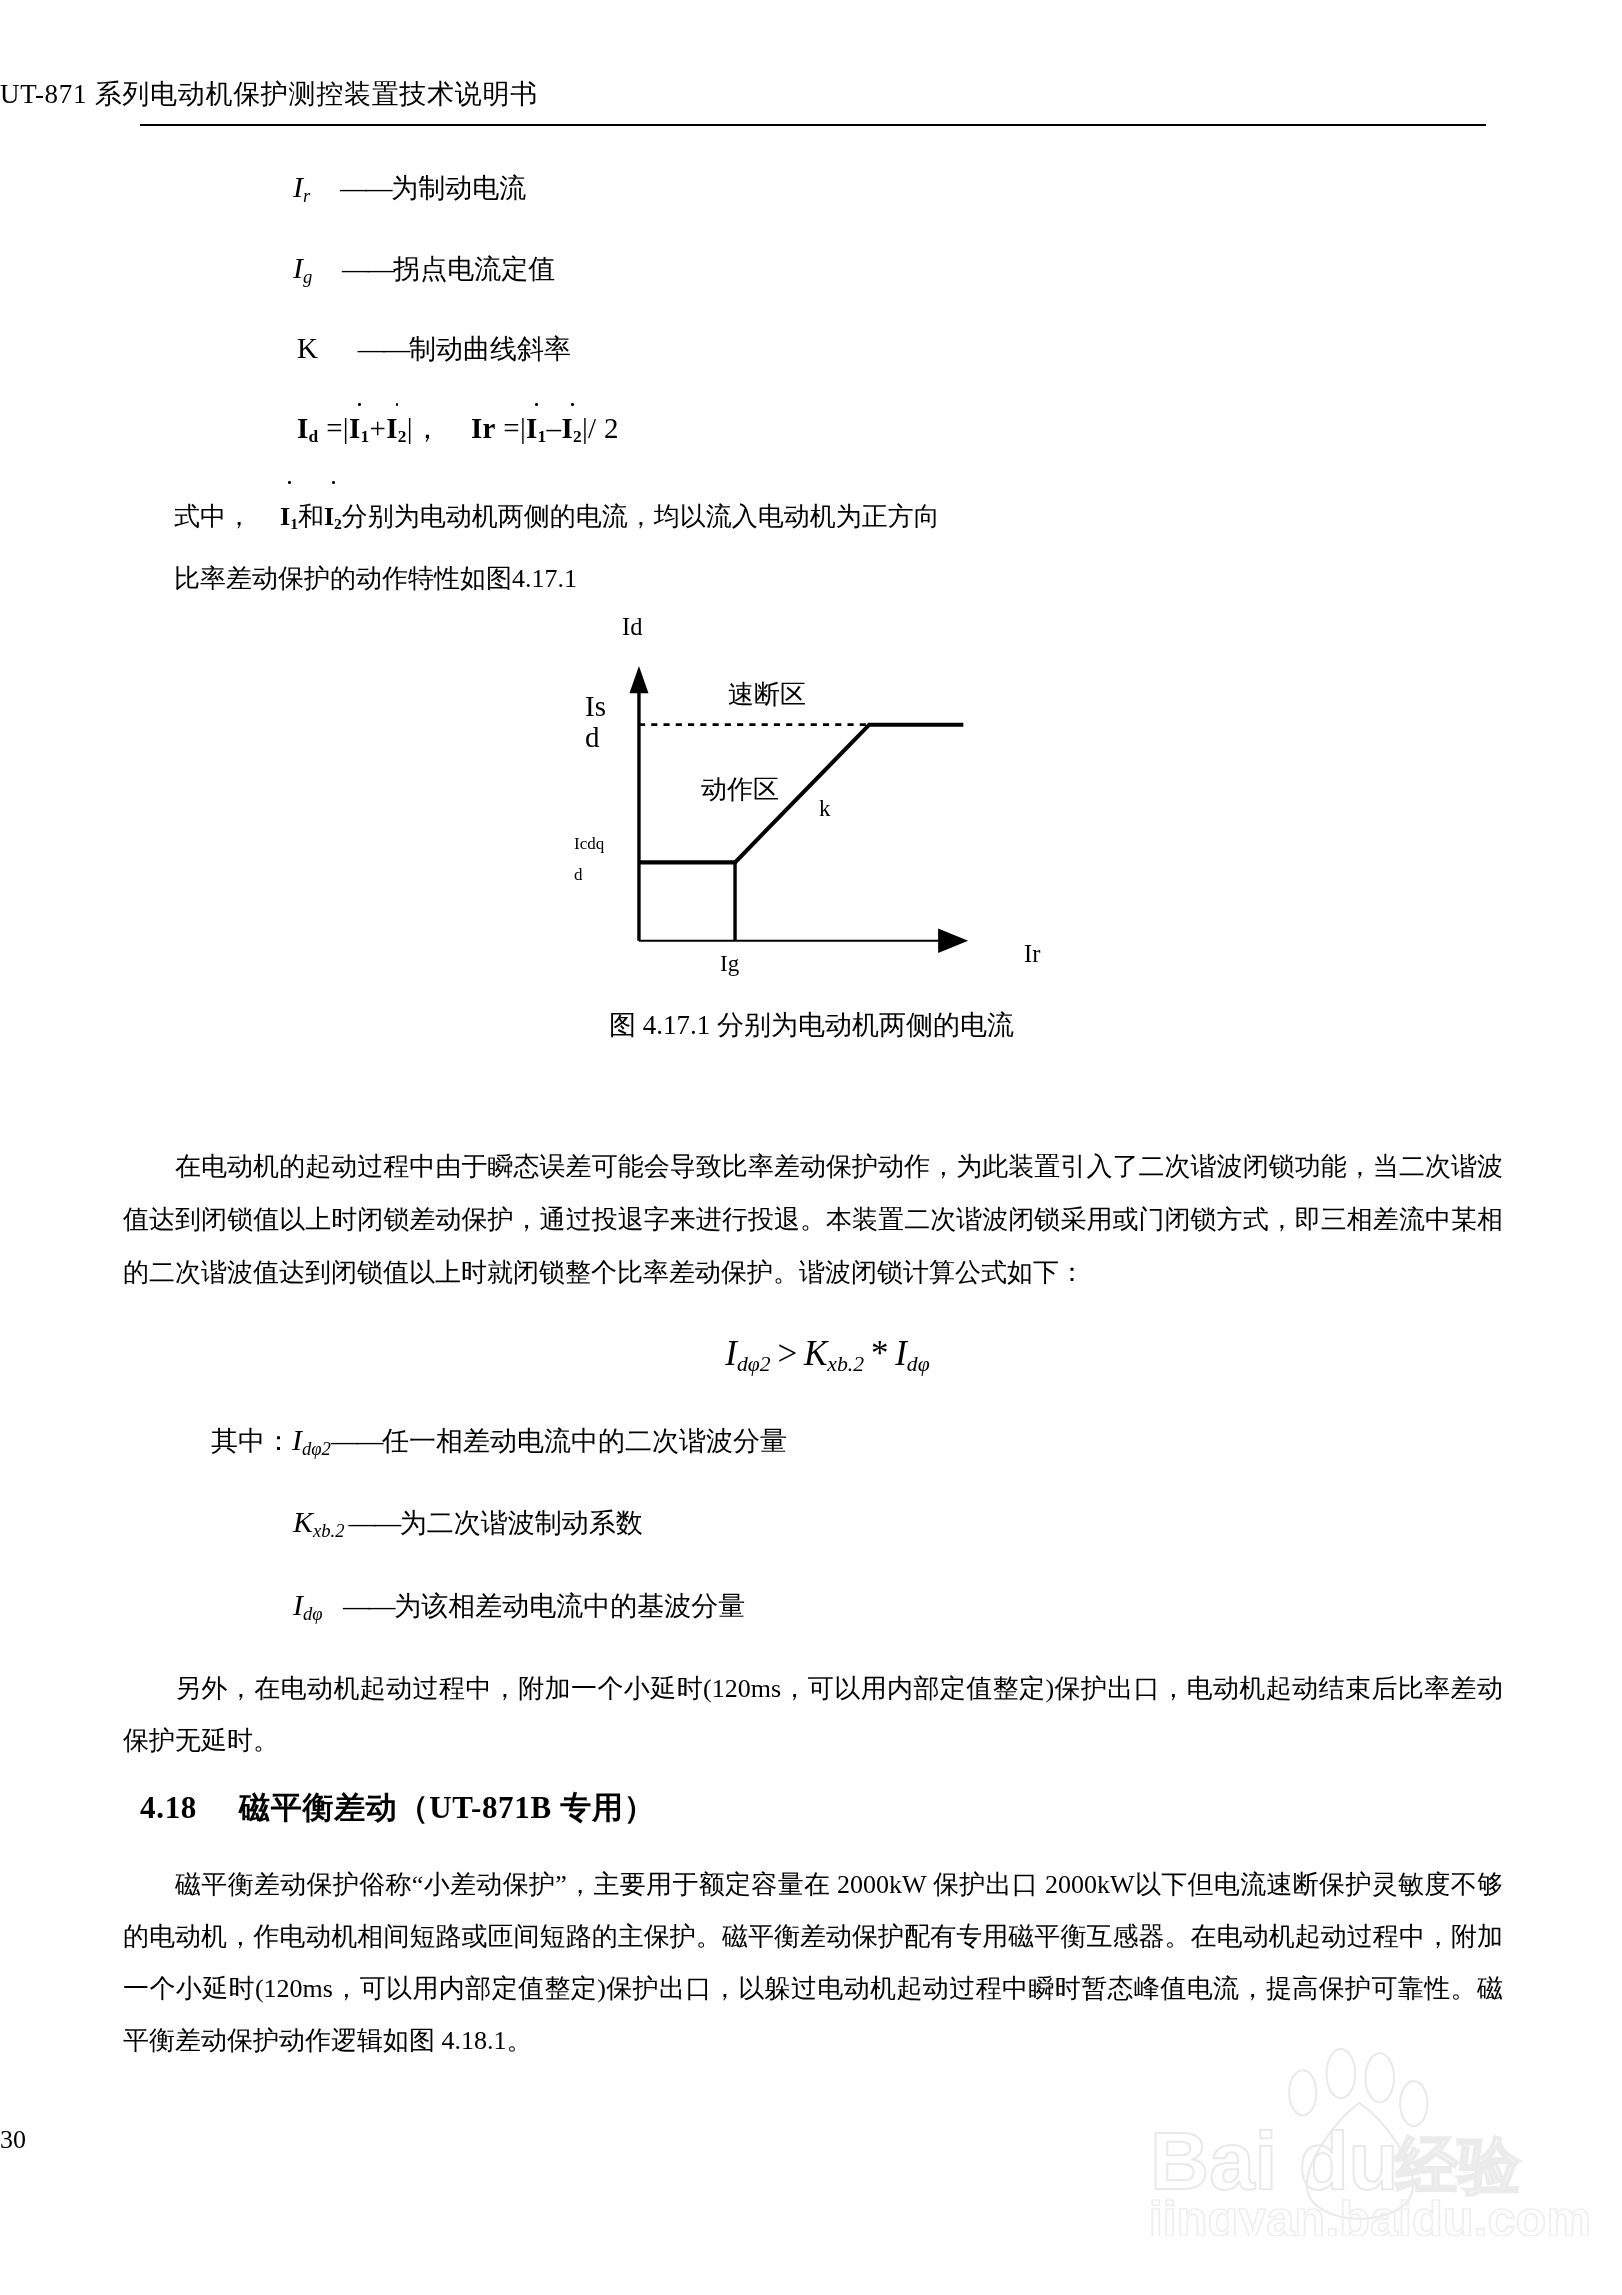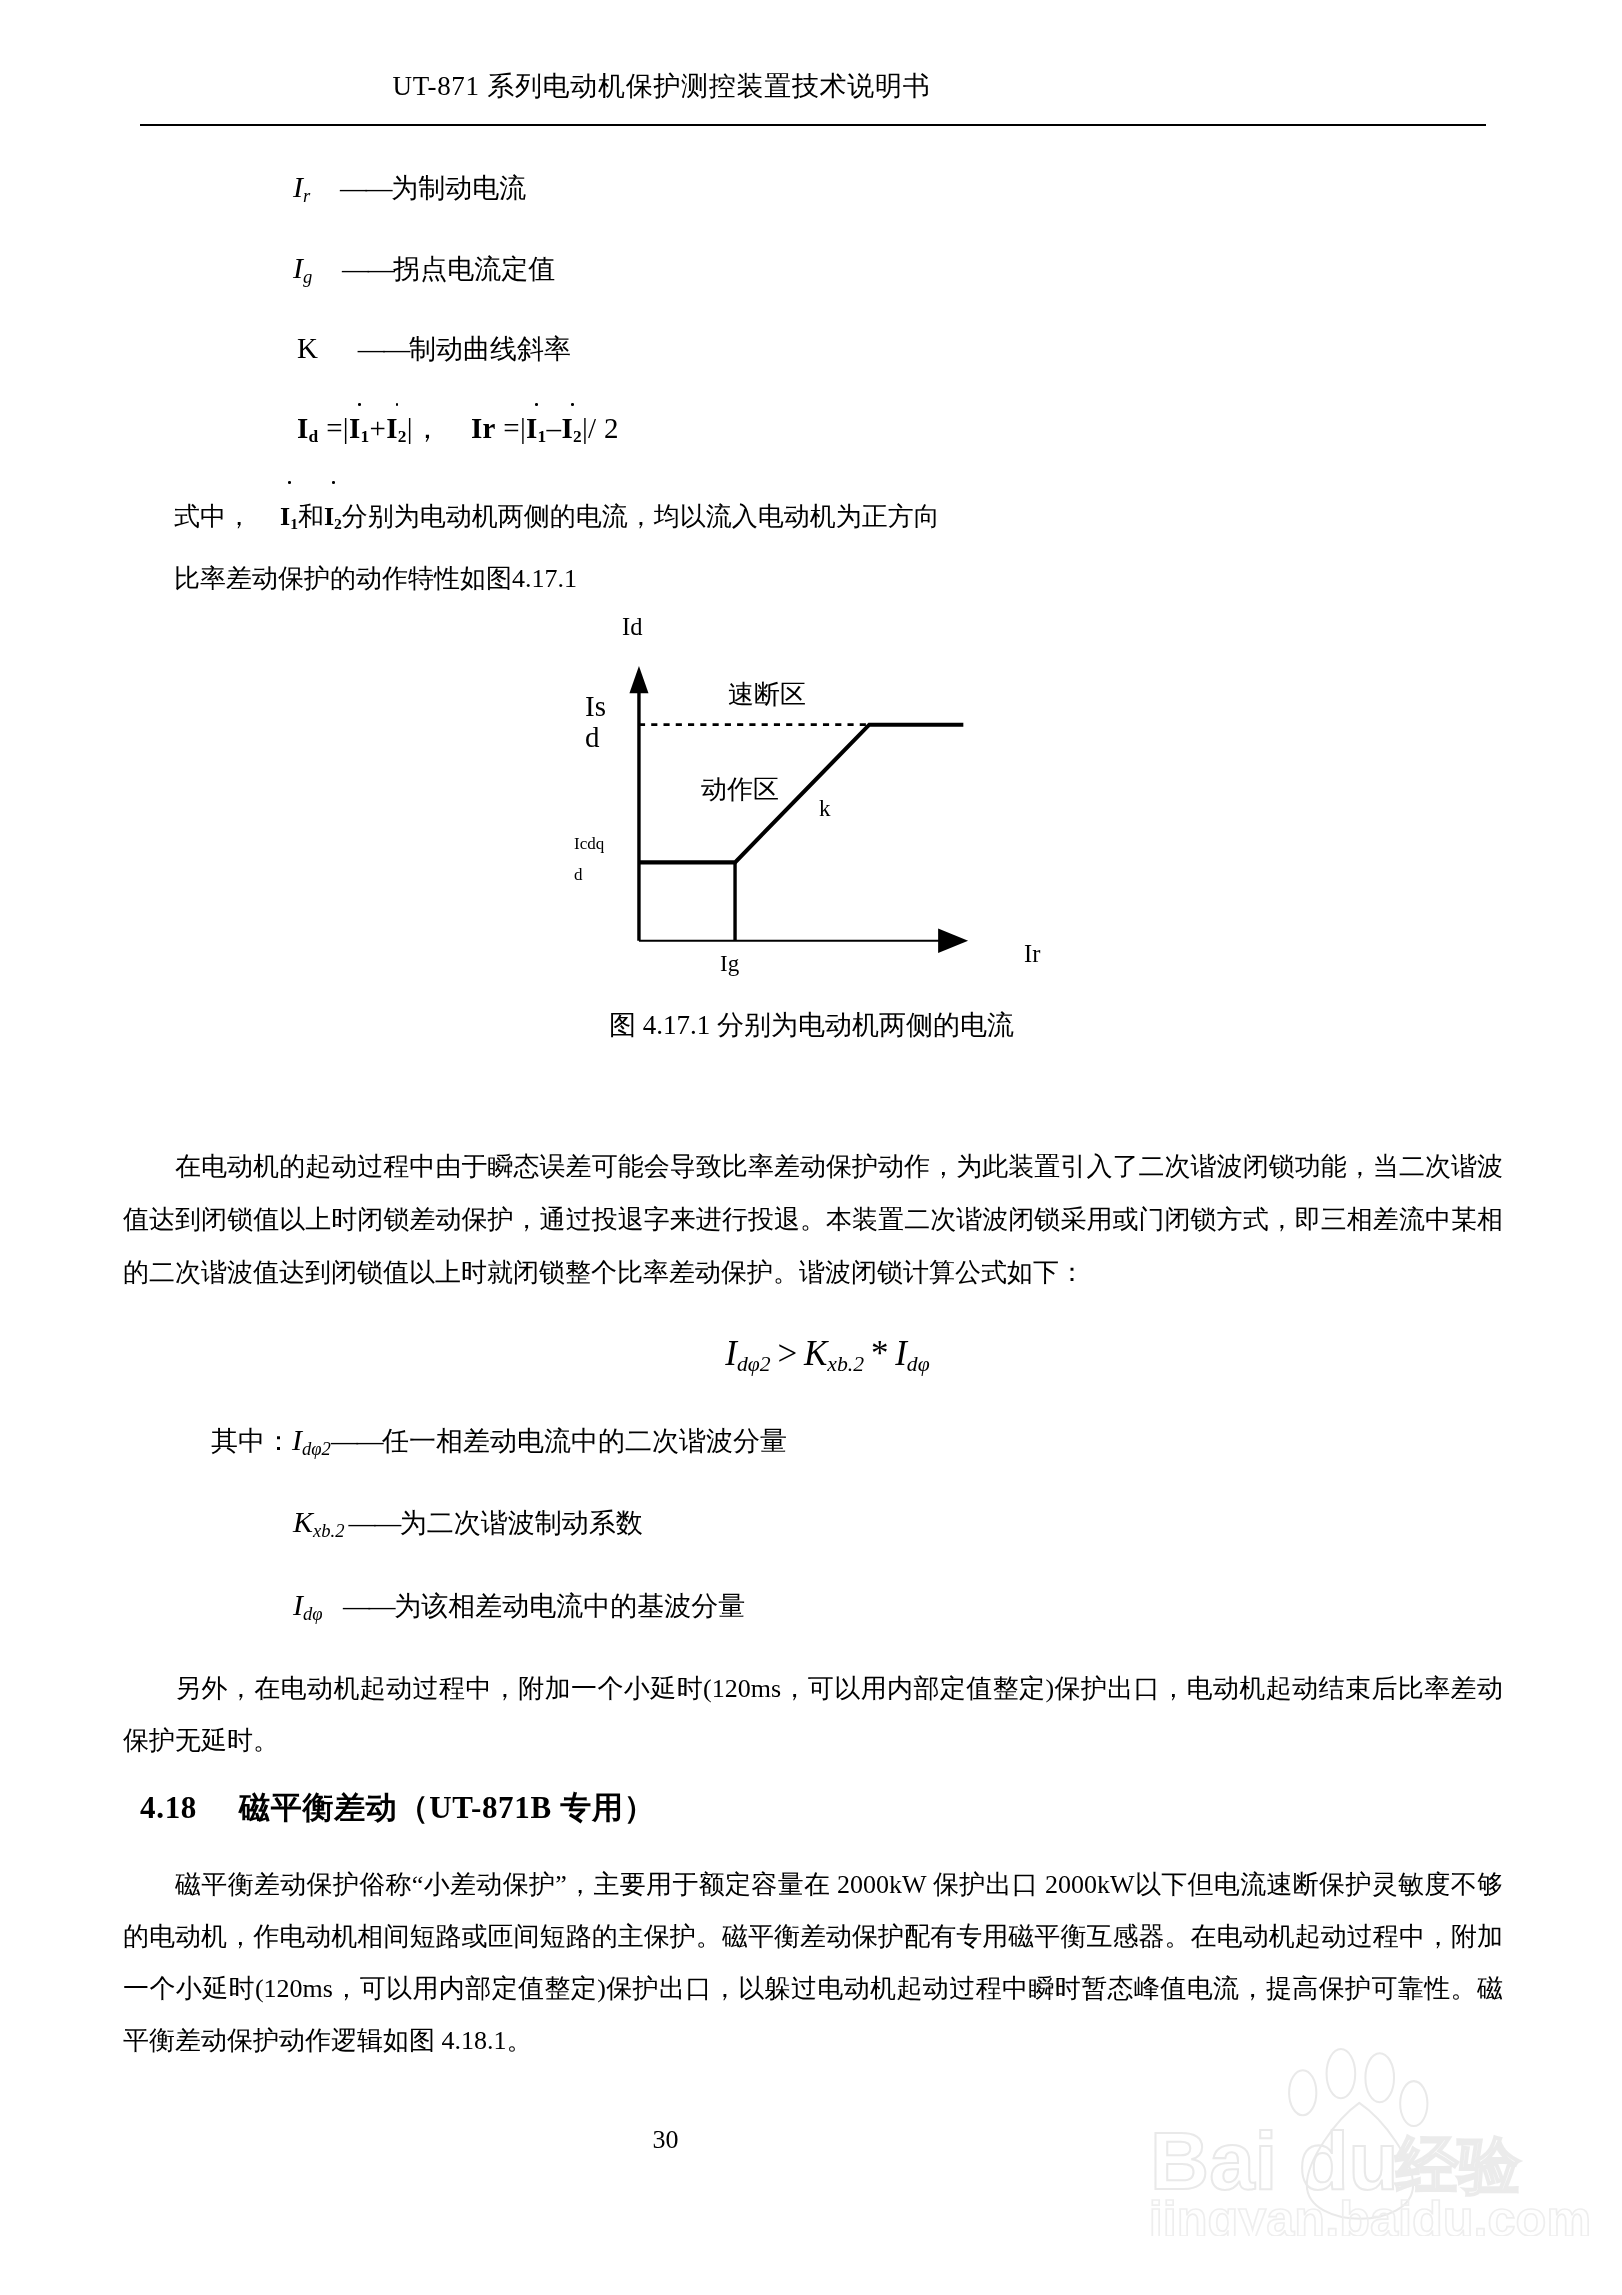--- a/index.html
+++ b/index.html
@@ -8,22 +8,21 @@
     background:#ffffff;
     font-family:"Liberation Serif","DejaVu Serif",serif;
     color:#000000;
     position:relative;
     overflow:hidden;
   }
   .page { position:relative; width:1623px; height:2295px; }
 
   
   .header {
-    position:absolute; left:0; top:68px; width:1323px;
-    text-align:center;
+    position:absolute; left:0; top:76px; width:1323px;
     font-size:27px;
     letter-spacing:0.7px;
   }
   .header-rule {
     position:absolute; left:140px; top:124px;
     width:1346px; height:0;
     border-top:2.7px solid #000;
   }
   .para {
     position:absolute;
@@ -119,21 +118,20 @@
     font-weight:bold;
     white-space:nowrap;
     letter-spacing:0.7px;
   }
   .heading .num { margin-right:42px; }
 
   
   .page-number {
     position:absolute;
     left:0; top:2125px; width:1331px;
-    text-align:center;
     font-size:26px;
   }
 
   
   .watermark {
     position:absolute;
     left:1131px; top:2038px;
     width:477px; height:198px;
     opacity:0.40;
     pointer-events:none;

